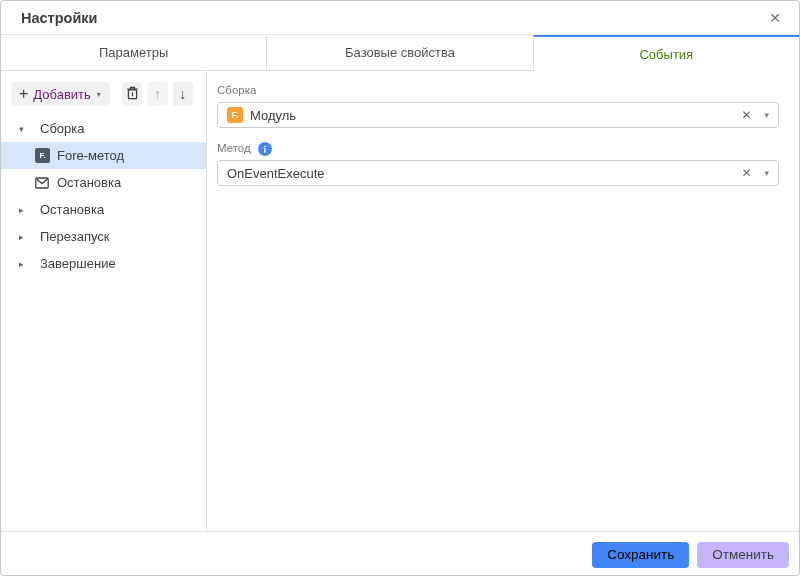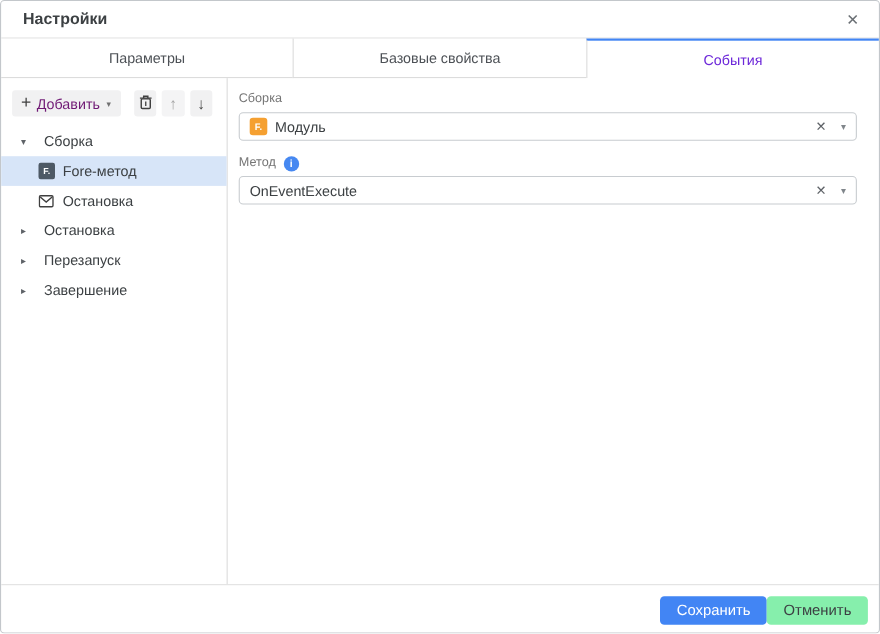--- a/index.html
+++ b/index.html
@@ -13,21 +13,21 @@
   .header { height:34px; display:flex; align-items:center; padding:0 18px 0 20px;
             border-bottom:1px solid #e4e4e4; }
   .title { font-size:14.5px; font-weight:bold; color:#3c4043; }
   .close { margin-left:auto; font-size:14px; color:#6b7075; cursor:pointer; line-height:1; }
 
   
   .tabs { display:flex; height:36px; }
   .tab { flex:1; display:flex; align-items:center; justify-content:center;
          font-size:13px; color:#4d5156; border-bottom:1px solid #dcdcdc; cursor:pointer; }
   .tab + .tab { border-left:1px solid #dcdcdc; }
-  .tab.active { border-bottom:none; border-top:2px solid #4285f4; color:#6d28d9; }
+  .tab.active { border-bottom:none; border-top:2px solid #4285f4; color:#4d7c0f; }
 
   
   .bodyrow { display:flex; height:460px; }
   .left { width:206px; border-right:1px solid #dcdcdc; }
 
   .toolbar { display:flex; align-items:center; margin:11px 8px 0 10px; }
   .btn { border:none; background:#f1f1f2; border-radius:3px; height:24px;
          display:flex; align-items:center; cursor:pointer; font-family:inherit; padding:0; }
   .btn-add { padding:0 9px 0 8px; margin-right:12px; }
   .plus { font-size:16px; color:#3f3f3f; line-height:1; margin-right:5px; margin-top:-1px; }
@@ -66,22 +66,22 @@
   .combo-text { flex:1; font-size:13px; color:#3c4043; }
   .clear { font-size:12px; color:#5f6368; cursor:pointer; padding:0 3px; line-height:1; }
   .dd { font-size:9px; color:#80868b; cursor:pointer; margin-left:10px; line-height:1; }
   .m2 { margin-top:14px; }
 
   
   .footer { height:46px; border-top:1px solid #e2e2e2; display:flex; align-items:center;
             justify-content:flex-end; padding:0 10px; }
   .fbtn { border:none; border-radius:4px; height:26px; padding:0 15px; font-size:13.5px;
           font-family:inherit; cursor:pointer; }
-  .save { background:#4285f4; color:#ffffff; }
-  .cancel { background:#86efac; color:#3c4043; }
+  .save { background:#4285f4; color:#000000; margin-right:8px; }
+  .cancel { background:#c4b5fd; color:#3c4043; }
 </style>
 </head>
 <body>
 
 <div class="dialog">
 
   <div class="header">
     <span class="title">Настройки</span>
     <span class="close">✕</span>
   </div>

